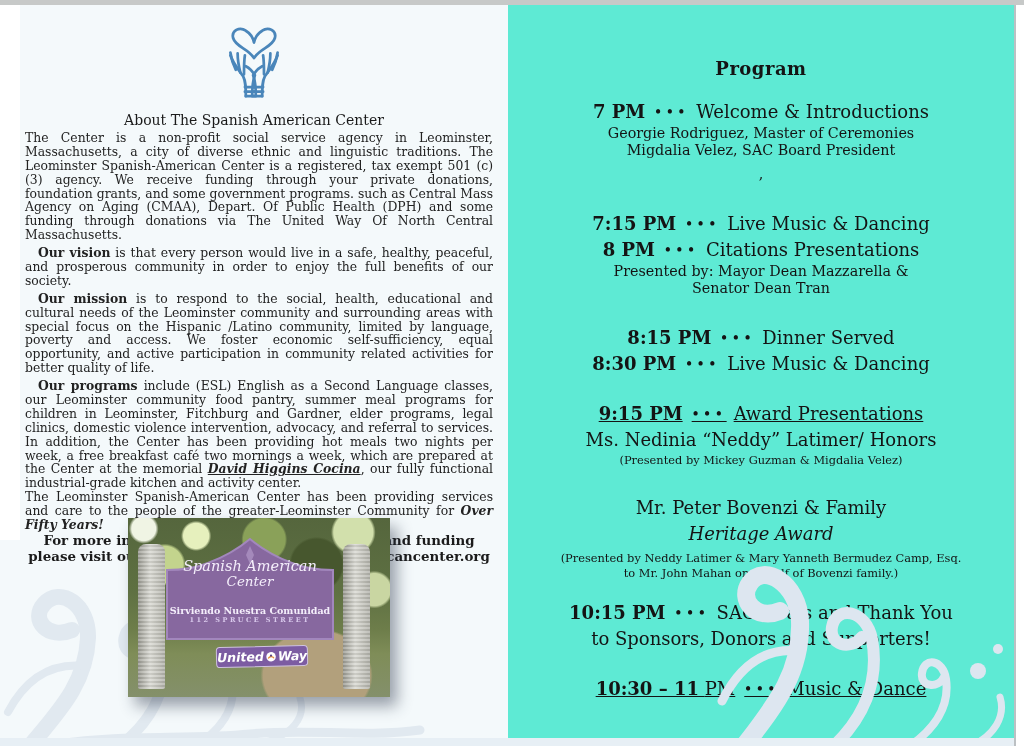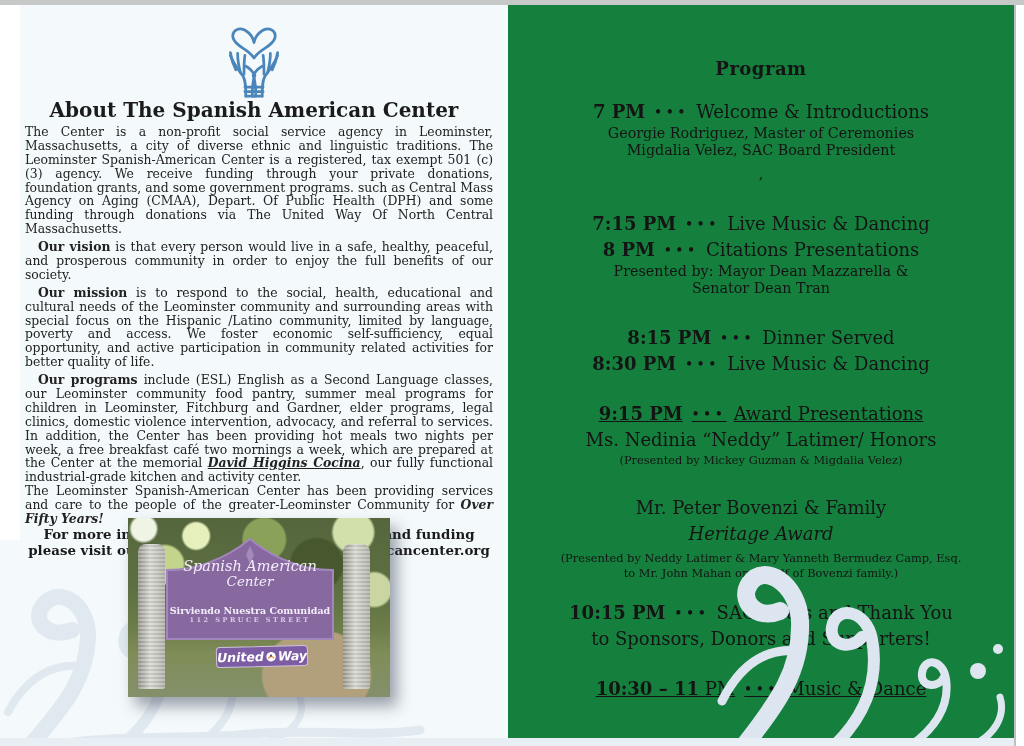--- a/index.html
+++ b/index.html
@@ -6,30 +6,30 @@
   body { width:1024px; height:746px; font-family:"DejaVu Serif", serif; background:#ffffff; }
   #screen { position:relative; width:1024px; height:746px; overflow:hidden; background:#ffffff; }
 
   .top-bar { position:absolute; top:0; left:0; width:1024px; height:5px; background:#c7c9c8; }
   .edge-line { position:absolute; top:5px; left:1014px; width:2px; height:741px; background:#bcc0c3; }
   .right-gutter { position:absolute; top:5px; left:1016px; width:8px; height:741px; background:#ffffff; }
   .bottom-strip { position:absolute; left:0; top:738px; width:1014px; height:8px; background:#e7eff5; }
 
   .page { position:absolute; top:5px; height:741px; overflow:hidden; }
   .page-left  { left:0; width:508px; background:#f4f9fb; }
-  .page-right { left:508px; width:506px; background:#15803d; }
+  .page-right { left:508px; width:506px; background:#5eead4; }
   .white-sliver { position:absolute; left:0; top:0; width:20px; height:535px; background:#ffffff; }
 
   .flourish { position:absolute; bottom:0; pointer-events:none; }
   .flourish-left { left:0; width:430px; height:200px; }
   .flourish-right { right:0; width:300px; height:225px; transform:scaleX(-1); }
 
   
   .logo-wrap { position:relative; margin:13px auto 0; width:92px; height:80px; text-align:center; }
-  .about-title { margin-top:0; text-align:center; font-weight:bold; font-size:20px; color:#1b1b1b; }
+  .about-title { margin-top:14px; text-align:center; font-weight:normal; font-size:14px; color:#1b1b1b; }
   .about-body { margin:3px 15px 0 25px; width:468px; font-size:12.4px; line-height:1.12; color:#222; text-align:justify; }
   .about-body p { margin-bottom:4px; }
   .about-body p.indent { text-indent:13px; }
   .about-body p.tight { margin-bottom:0; }
   .lead { font-weight:bold; }
   .emph-u { font-weight:bold; font-style:italic; text-decoration:underline; }
   .emph { font-weight:bold; font-style:italic; }
   .more-info { margin:1px 15px 0 25px; width:468px; text-align:center; font-weight:bold; font-size:13.4px; line-height:1.18; color:#1b1b1b; }
 
   

